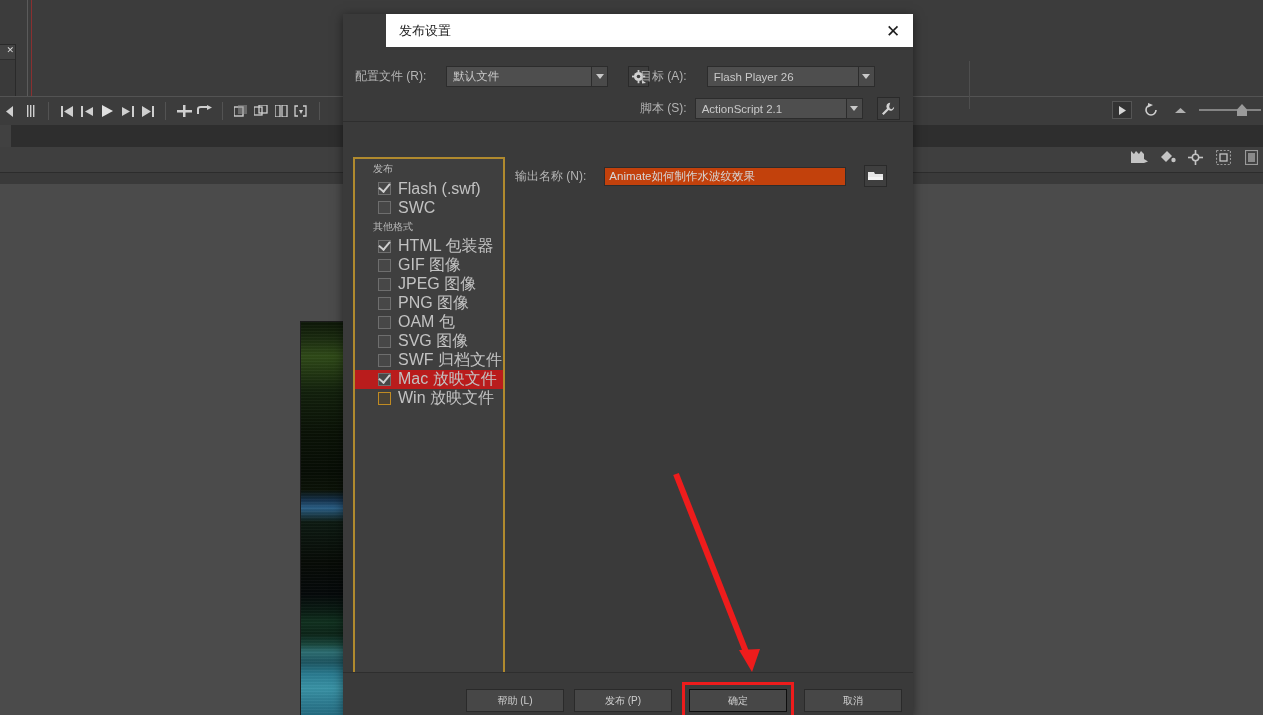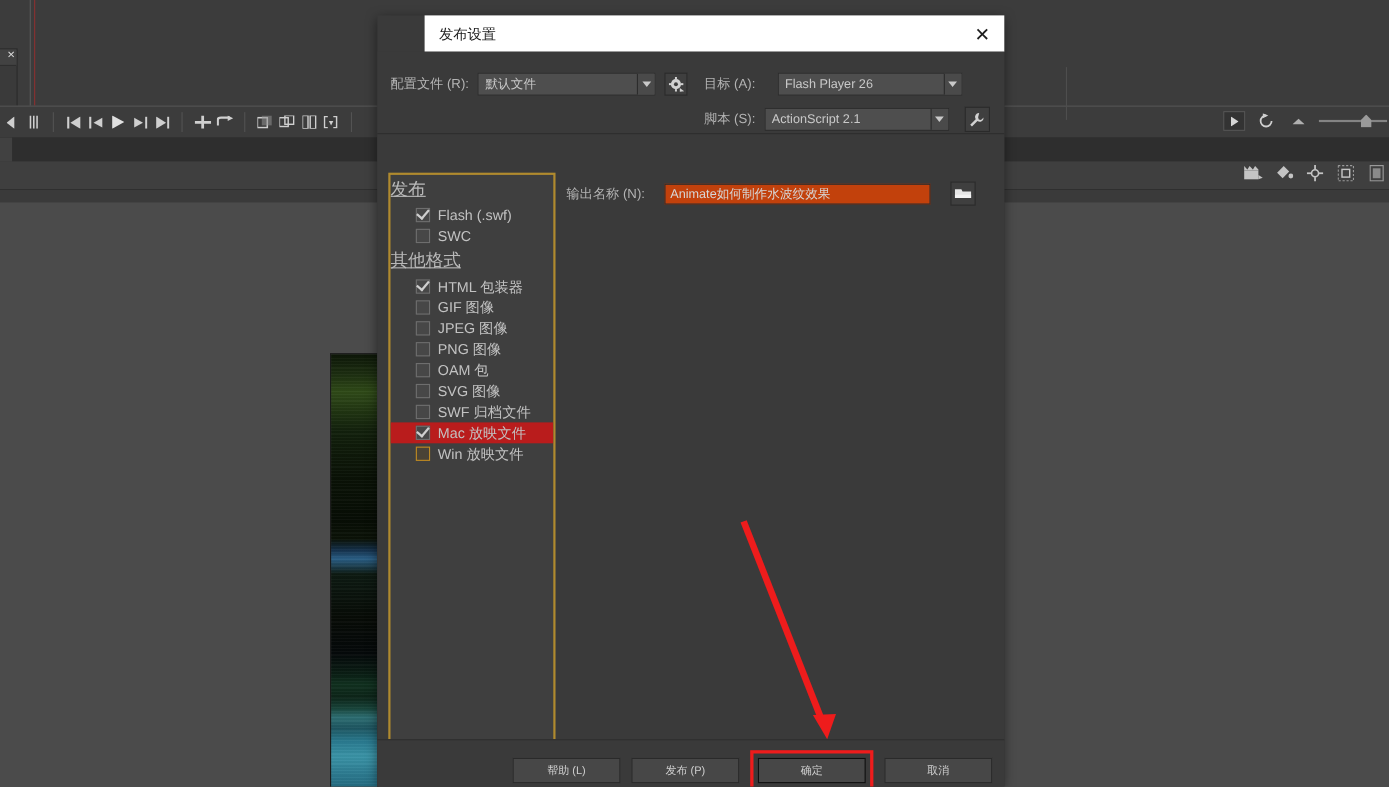--- a/index.html
+++ b/index.html
@@ -176,21 +176,21 @@
   
   .top-area {
     position: relative; height: 74px;
     border-bottom: 1px solid #2e2e2e;
   }
   .lbl {
     color: #b4b4b4; font-size: 12px;
   }
   .row-profile {
     position: absolute; left: 12px; top: 19px;
-    display: flex; align-items: center; gap: 8px;
+    display: flex; align-items: center; gap: 20px;
   }
   .combo {
     position: relative;
     height: 19px;
     background: #4e4e4e;
     border: 1px solid #2c2c2c;
     display: flex; align-items: center;
   }
   .combo span.cv {
     color: #c9c9c9; font-size: 11.5px; padding-left: 6px;
@@ -228,23 +228,22 @@
 
   
   .list-panel {
     position: absolute; left: 10px; top: 110px;
     width: 148px; height: 551px;
     background: #3f3f3f;
     border: 2px solid #b08a2e;
     overflow: hidden;
   }
   .grp-hdr {
-    color: #b9b9b9; font-size: 16px;
-    padding: 3px 0 3px 0;
-    text-decoration: underline;
+    color: #b9b9b9; font-size: 10px;
+    padding: 3px 0 3px 18px;
   }
   .chk-row {
     display: flex; align-items: center;
     height: 19px; padding-left: 23px;
   }
   .chk-row.sel { background: #b91c1c; }
   .chk {
     width: 11px; height: 11px;
     background: #474747;
     border: 1px solid #6e6e6e;
@@ -253,21 +252,21 @@
   }
   .chk.focus { border: 1px solid #c08b22; background: #4a4336; }
   .chk.on::after {
     content:'';
     position:absolute; left: 2px; top: -2px;
     width: 5px; height: 9px;
     border-right: 2px solid #cfcfcf;
     border-bottom: 2px solid #cfcfcf;
     transform: rotate(40deg);
   }
-  .chk-lbl { color: #c2c2c2; font-size: 13px; white-space: nowrap; }
+  .chk-lbl { color: #c2c2c2; font-size: 16px; white-space: nowrap; }
 
   
   .out-row {
     position: absolute; left: 172px; top: 118px;
     display: flex; align-items: center; gap: 18px;
   }
   .txtfield {
     width: 240px; height: 17px;
     background: #c2410c;
     border: 1px solid #2c2c2c;

